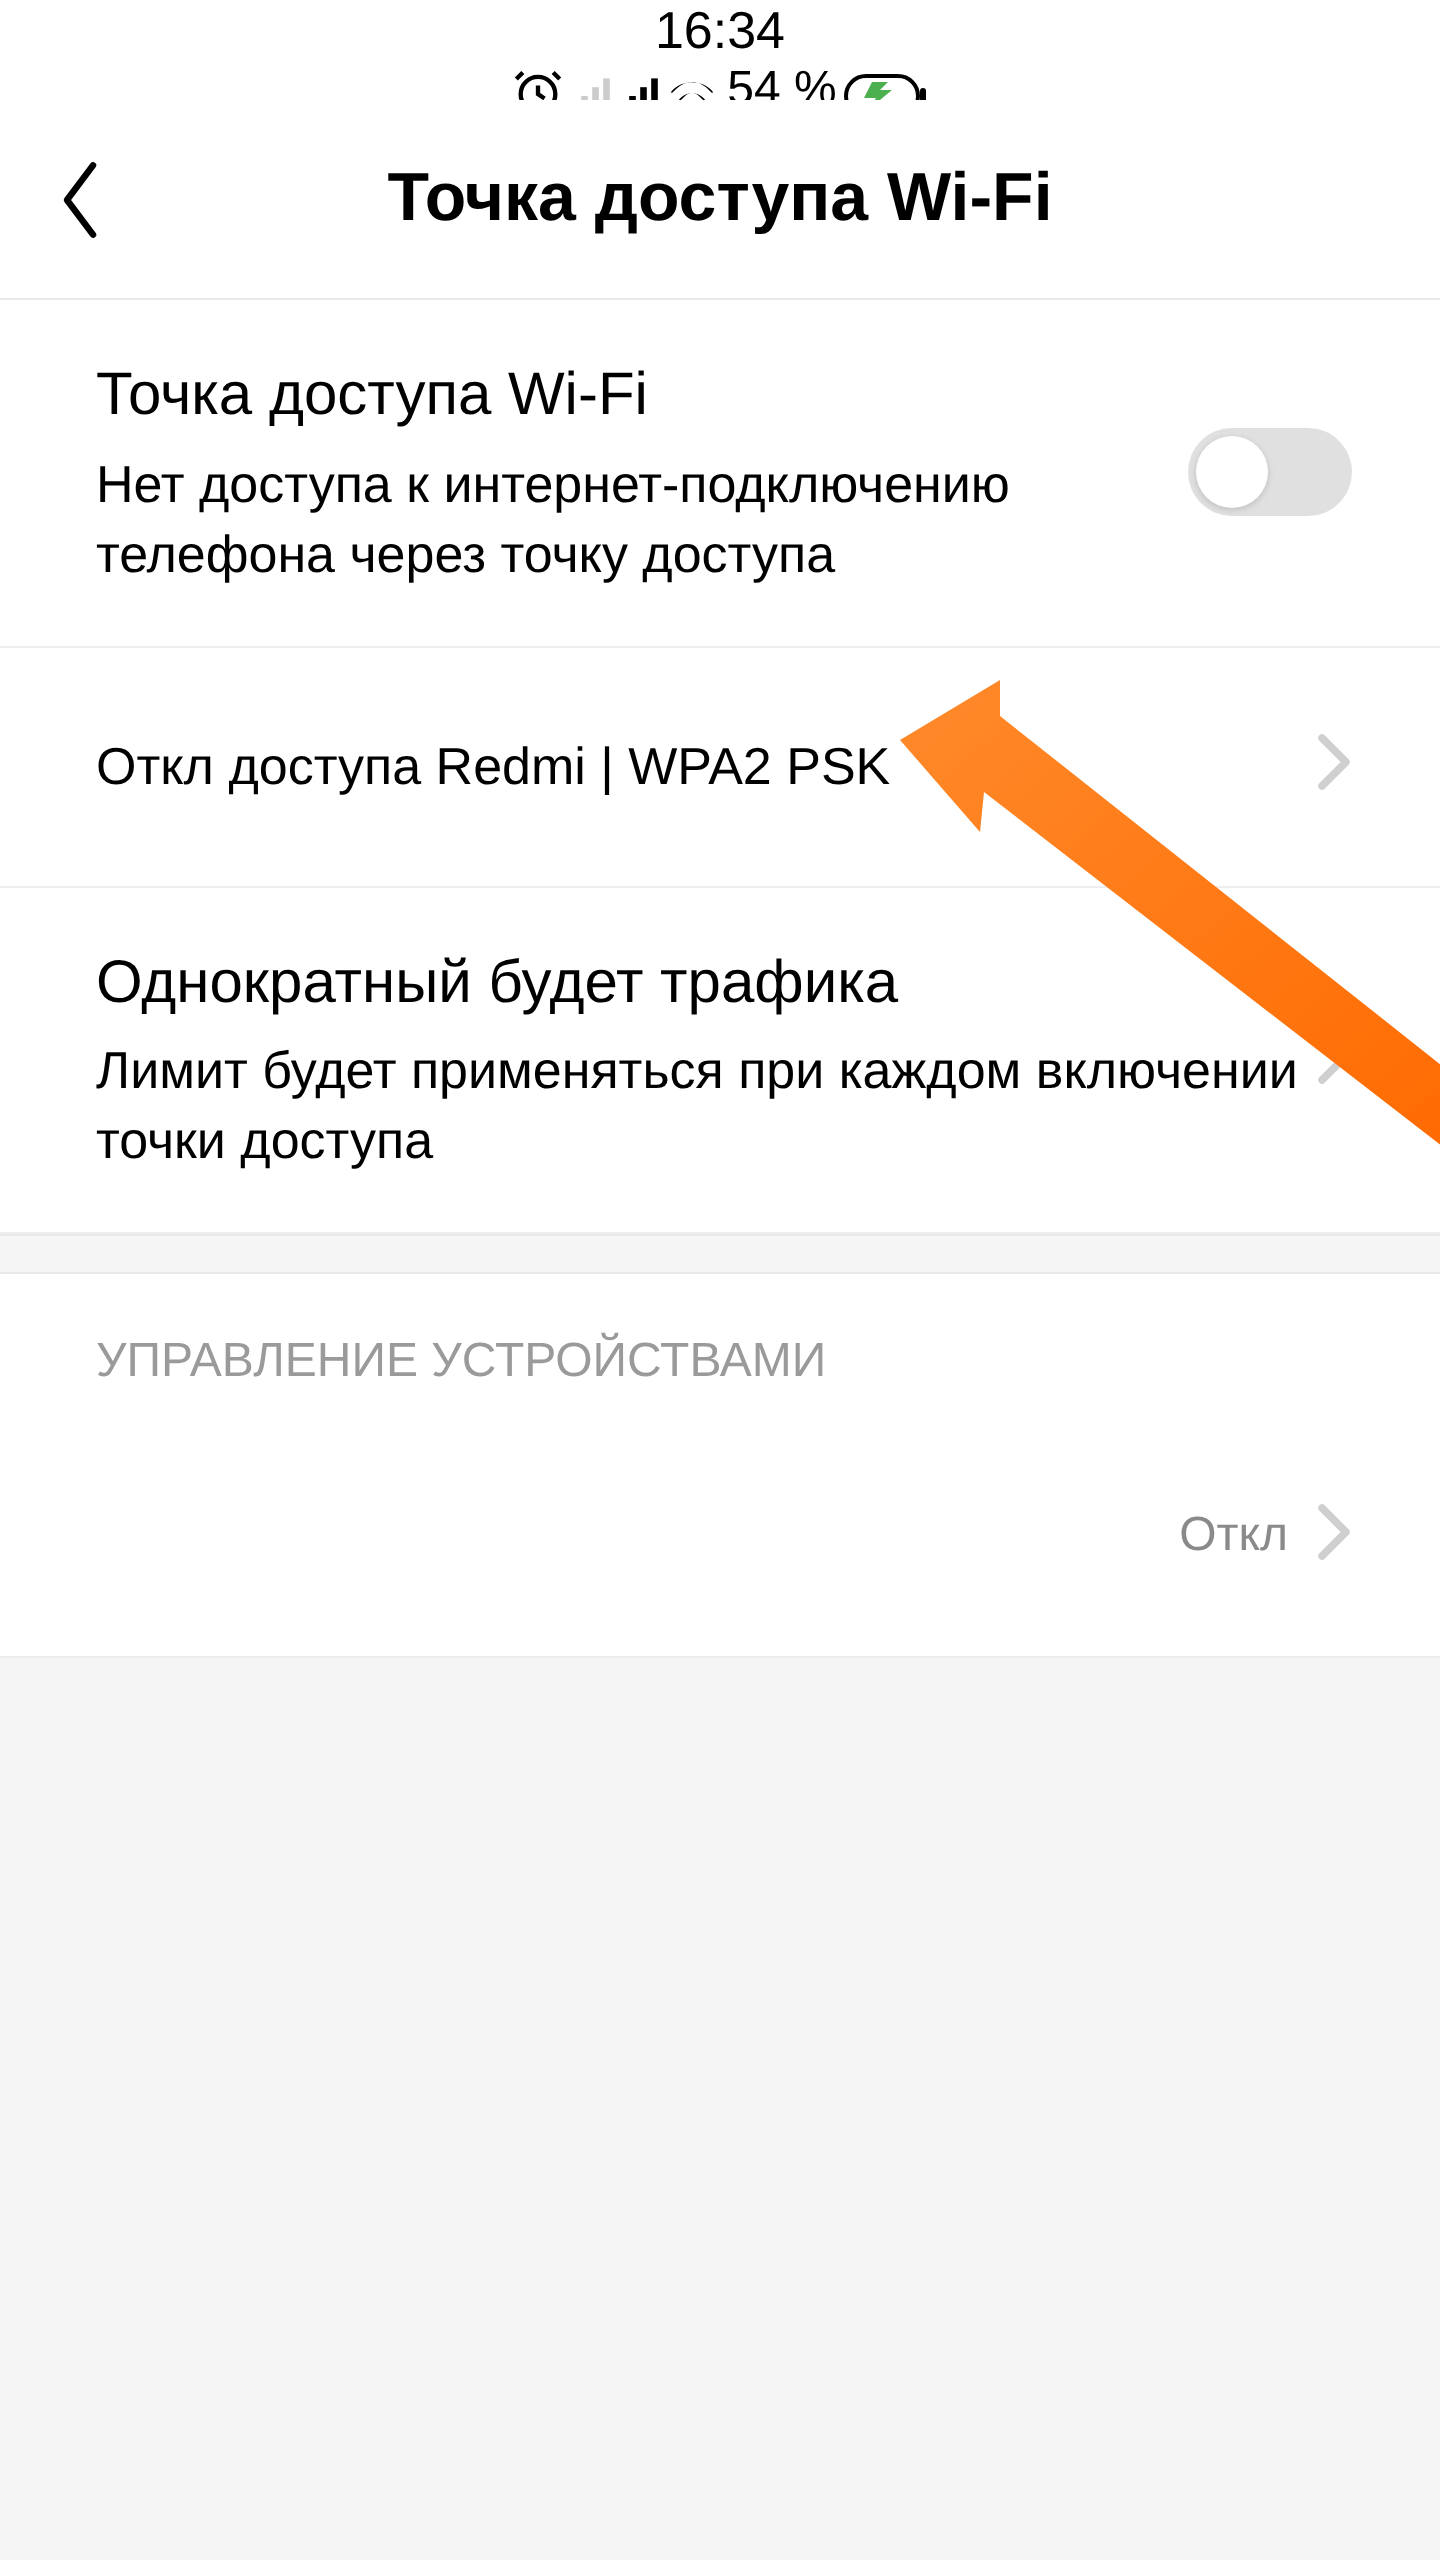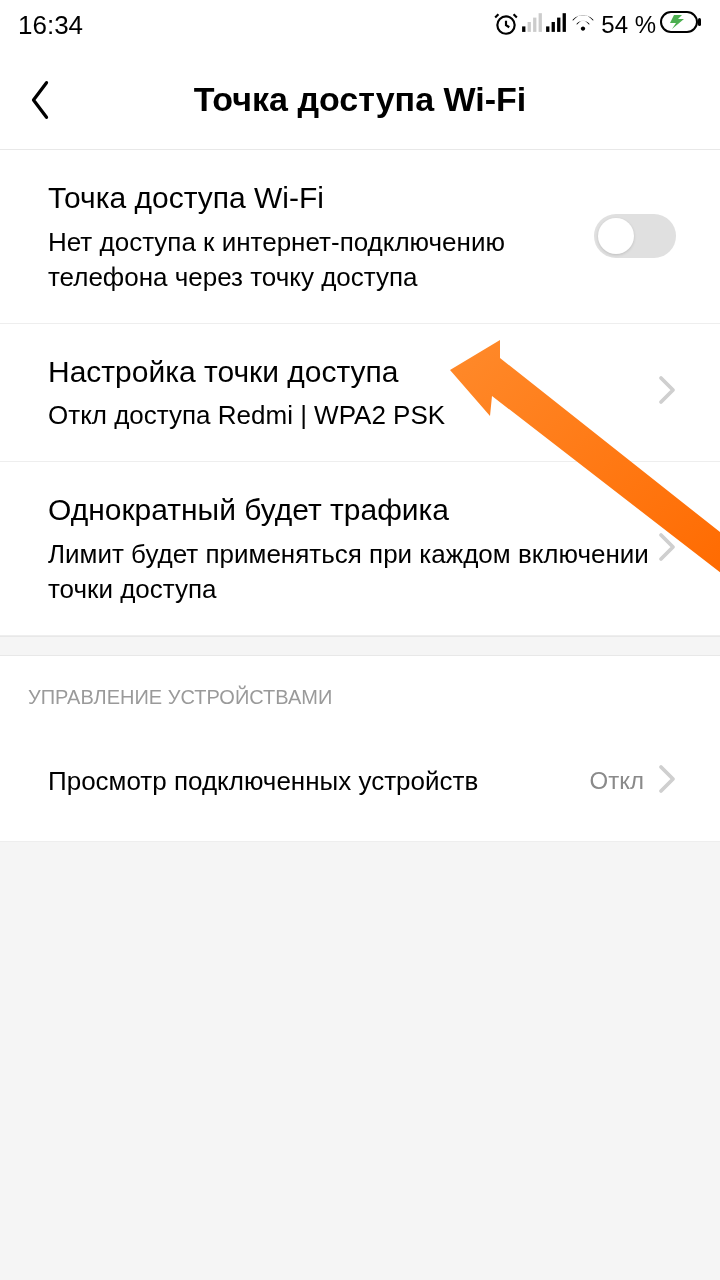--- a/index.html
+++ b/index.html
@@ -13,23 +13,24 @@
     }
     .status-bar {
       height: 50px;
       display: flex;
       justify-content: space-between;
       align-items: center;
       padding: 0 18px;
       background: #fff;
       font-size: 26px;
       color: #000;
+      flex-direction: column;
     }
     .status-left { font-weight: 500; }
-    .status-right { display: flex; align-items: flex-start; gap: 2px; }
+    .status-right { display: flex; align-items: flex-end; gap: 2px; }
     .status-right svg { display: block; }
     .battery-text { font-size: 24px; margin: 0 2px; }
     .header {
       height: 100px;
       display: flex;
       align-items: center;
       background: #fff;
       border-bottom: 1px solid #e8e8e8;
       position: relative;
     }
@@ -97,22 +98,22 @@
       position: absolute;
       top: 4px;
       box-shadow: 0 1px 3px rgba(0,0,0,0.15);
     }
     .toggle.off { background: #e0e0e0; }
     .toggle.off .knob { left: 4px; }
     .toggle.on { background: #0a9dff; }
     .toggle.on .knob { right: 4px; }
     .section-gap { height: 20px; background: #f5f5f5; border-top: 1px solid #e8e8e8; border-bottom: 1px solid #e8e8e8; }
     .section-header {
-      padding: 28px 28px 12px;
-      font-size: 20px;
+      padding: 28px 48px 12px;
+      font-size: 24px;
       color: #9a9a9a;
       line-height: 1.3;
       background: #fff;
     }
     .arrow-overlay {
       position: absolute;
       pointer-events: none;
       z-index: 50;
     }
   </style>
@@ -178,21 +179,20 @@
     </div>
     <div class="item-right">
       <div class="toggle off">
           <div class="knob"></div>
         </div>
     </div>
   </div>
 
   <div class="item">
     <div class="item-text">
-      <div class="item-title">Настройка точки доступа</div>
       <div class="item-sub">Откл доступа Redmi | WPA2 PSK</div>
     </div>
     <div class="item-right">
       <span class="chevron">
         <svg width="18" height="30" viewBox="0 0 12 20" fill="none" stroke="#cfcfcf" stroke-width="2.5" stroke-linecap="round" stroke-linejoin="round">
             <polyline points="2,2 10,10 2,18"></polyline>
           </svg>
       </span>
     </div>
   </div>
@@ -214,21 +214,20 @@
 
 </div>
 
 <div class="section-gap"></div>
 
 <div class="section-header">УПРАВЛЕНИЕ УСТРОЙСТВАМИ</div>
 
 <div class="list">
   <div class="item">
     <div class="item-text">
-      <div class="item-sub">Просмотр подключенных устройств</div>
     </div>
     <div class="item-right">
       <span class="item-value">Откл</span>
       <span class="chevron">
         <svg width="18" height="30" viewBox="0 0 12 20" fill="none" stroke="#cfcfcf" stroke-width="2.5" stroke-linecap="round" stroke-linejoin="round">
             <polyline points="2,2 10,10 2,18"></polyline>
           </svg>
       </span>
     </div>
   </div>

